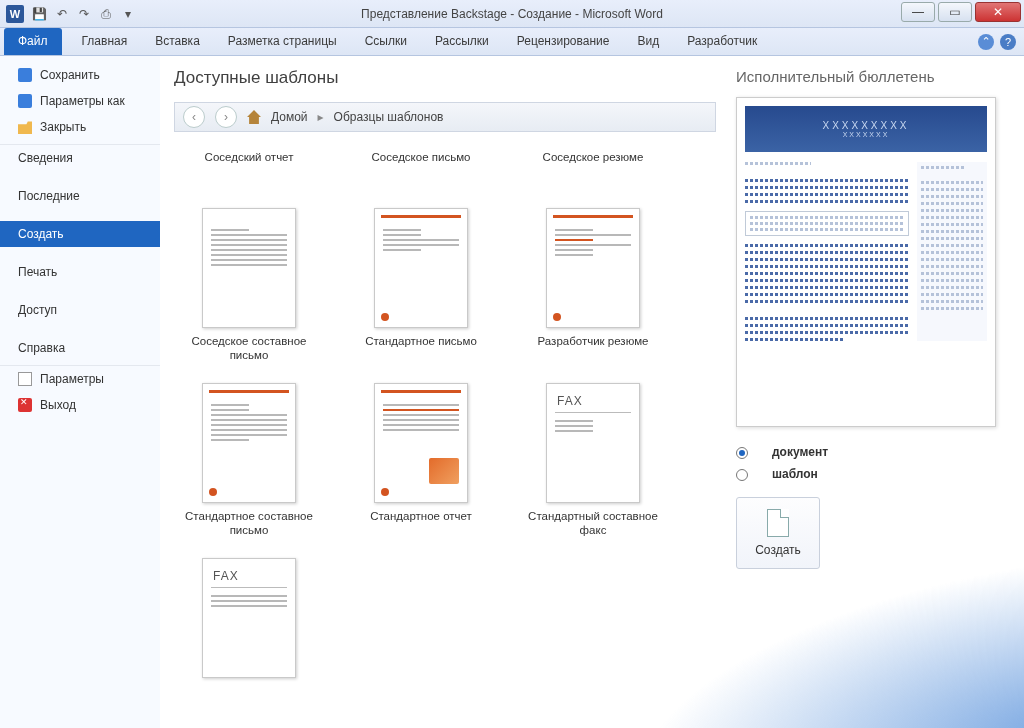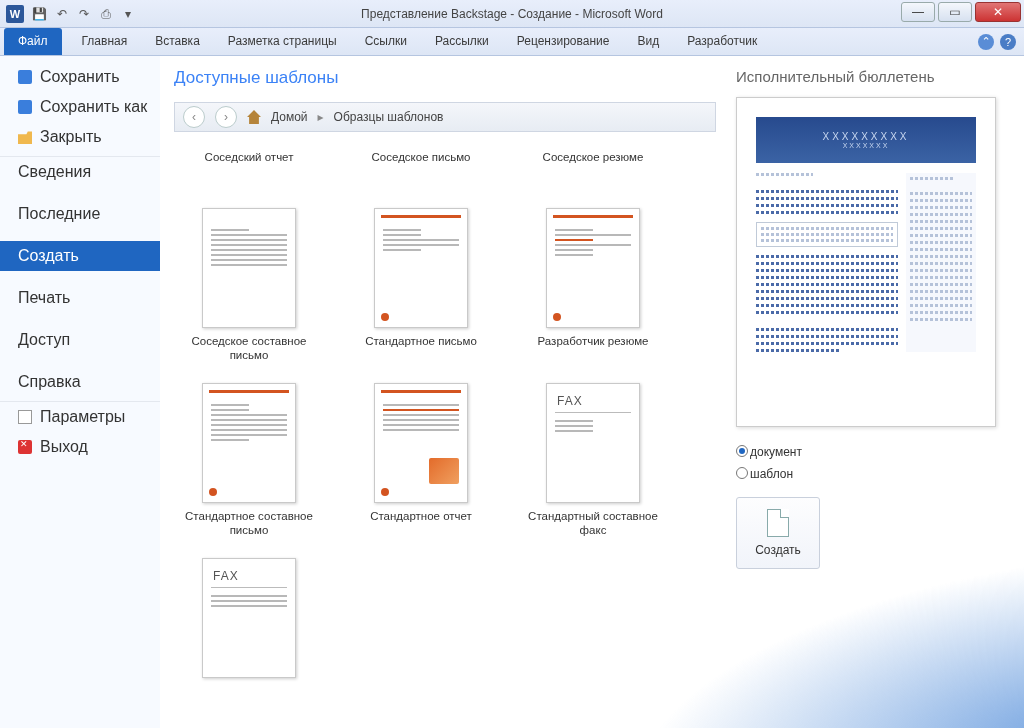--- a/index.html
+++ b/index.html
@@ -26,37 +26,37 @@
 .ribbon-help .hicon { width:16px; height:16px; border-radius:50%; display:flex; align-items:center; justify-content:center; font-size:11px; color:#fff;}
 .hicon.caret { background:#5a8dd6;}
 .hicon.q { background:#4a7dc6;}
 
 
 .main { display: flex; height: calc(728px - 56px); }
 
 
 .sidebar { width: 160px; background: #fff; border-right: 0; padding-top: 6px; position: relative; background: linear-gradient(90deg,#f7faff,#f7faff);}
 .sidebar ul { list-style: none; }
-.sidebar li { padding: 6px 8px 6px 18px; font-size: 16px; color: #333; display: flex; align-items: center; gap: 8px; cursor: pointer; position: relative; }
+.sidebar li { padding: 6px 8px 6px 18px; font-size: 12px; color: #333; display: flex; align-items: center; gap: 8px; cursor: pointer; position: relative; }
 .sidebar li.no-icon { padding-left: 18px; }
 .sidebar li .icn { width: 14px; height: 14px; display:inline-block; }
 .sidebar li.selected { background: #1f66c1; color: #fff; }
 .sidebar li.selected::after { content:""; position:absolute; right:-8px; top:50%; transform:translateY(-50%); border:8px solid transparent; border-left-color:#1f66c1;}
 .sidebar li.sep { border-top: 1px solid #e4e8ef; margin-top:4px; }
 .icn-save{background:#3a7edc;border-radius:2px;}
 .icn-saveas{background:#3a7edc;border-radius:2px;}
 .icn-open{background:#f0b84e;clip-path:polygon(0 30%,60% 30%,70% 10%,100% 10%,100% 100%,0 100%);}
 .icn-close{background:#f0b84e;clip-path:polygon(0 30%,60% 30%,70% 10%,100% 10%,100% 100%,0 100%);}
 .icn-params{background:#fff;border:1px solid #999;}
 .icn-exit{background:#d33;border-radius:2px;position:relative;}
 .icn-exit::after{content:"✕";color:#fff;font-size:9px;position:absolute;left:2px;top:-1px;}
 
 
 .center { flex: 1; padding: 12px 8px 0 14px; display: flex; flex-direction: column; min-width: 0; }
-.center-title { font-size: 17px; color: #3b82f6; margin-bottom: 14px; }
+.center-title { font-size: 17px; color: #404040; margin-bottom: 14px; }
 
 
 .crumb { height: 30px; background: linear-gradient(#f4f6fa,#e7ecf3); border: 1px solid #cfd6e2; display: flex; align-items: center; gap: 10px; padding: 0 8px; font-size: 12px; color: #444; }
 .navcirc { width:22px; height:22px; border-radius:50%; border:1px solid #bcc; background:#fff; display:flex; align-items:center; justify-content:center; color:#888; font-size:12px; cursor:pointer;}
 .crumb .sep { color:#888; }
 .crumb .home-icn { width:14px; height:14px; background:#b5843a; clip-path: polygon(50% 0,100% 50%,85% 50%,85% 100%,15% 100%,15% 50%,0 50%);}
 
 
 .grid-wrap { flex:1; overflow-y: scroll; margin-top: 12px; padding-right: 4px; }
 .grid-wrap::-webkit-scrollbar { width: 17px; }
@@ -73,32 +73,32 @@
 .lines span{height:2px;background:#b8b8b8;}
 .lines span.short{width:50%;}
 .dot{position:absolute;left:6px;bottom:6px;width:8px;height:8px;border-radius:50%;background:#d35420;}
 .fax-text{position:absolute;top:10px;left:10px;font-size:12px;font-weight:300;letter-spacing:1px;color:#555;}
 .fax-rule{position:absolute;top:28px;left:8px;right:8px;height:1px;background:#bbb;}
 .img-box{position:absolute;right:8px;bottom:18px;width:30px;height:26px;background:linear-gradient(135deg,#e36b2a,#f0a060);border-radius:2px;}
 
 
 .rightp { width: 300px; padding: 12px 16px 0 12px; border-left: 0; position:relative; }
 .rightp-title { font-size: 15px; color:#666; margin-bottom: 12px; }
-.preview-box { width: 260px; height: 330px; border:1px solid #ccc; background:#fff; padding:19px; box-shadow: 1px 1px 4px rgba(0,0,0,.15);}
+.preview-box { width: 260px; height: 330px; border:1px solid #ccc; background:#fff; padding:8px; box-shadow: 1px 1px 4px rgba(0,0,0,.15);}
 .preview-inner { width:100%; height:100%; position:relative; }
 .pv-band{height:46px;background:linear-gradient(#274a8e,#3b63a5);display:flex;flex-direction:column;align-items:center;justify-content:center;color:#c7d7f0;letter-spacing:3px;font-size:10px;}
 .pv-cols{display:flex;gap:8px;margin-top:10px;}
 .pv-col{flex:1;display:flex;flex-direction:column;gap:4px;}
 .pv-col.side{flex:0 0 70px;background:#f6f8fd;padding:4px;}
 .pv-line{height:3px;background: repeating-linear-gradient(90deg,#4a6aa8 0 3px,transparent 3px 5px);}
 .pv-line.lt{background: repeating-linear-gradient(90deg,#b5c2d9 0 3px,transparent 3px 5px);}
 .pv-box{border:1px solid #c0cad8;padding:4px;display:flex;flex-direction:column;gap:3px;margin:4px 0;}
 
 .radio-group { margin-top: 18px; display:flex; flex-direction:column; gap:8px; font-size:12px;}
-.radio-row{display:flex; align-items:flex-start; gap:2px; cursor:pointer;}
+.radio-row{display:flex; align-items:flex-end; gap:24px; cursor:pointer;font-weight:bold;}
 .radio{width:12px;height:12px;border-radius:50%;border:1px solid #777;display:flex;align-items:center;justify-content:center;}
 .radio.sel::after{content:"";width:6px;height:6px;border-radius:50%;background:#1f66c1;}
 
 .create-btn { margin-top:16px; width:84px; height:72px; border:1px solid #c9d0dc; background:linear-gradient(#fdfdfe,#f1f4fa); border-radius:3px; display:flex; flex-direction:column; align-items:center; justify-content:center; gap:6px; cursor:pointer;}
 .create-btn .doc-icn{width:22px;height:28px;border:1px solid #8aa;background:#fff;position:relative;}
 .create-btn .doc-icn::after{content:"";position:absolute;right:-1px;top:-1px;width:8px;height:8px;background:#fff;border-left:1px solid #8aa;border-bottom:1px solid #8aa;}
 .create-btn span{font-size:12px;color:#333;}
 
 
 .swoosh{position:fixed; bottom:-40px; right:-40px; width:520px; height:200px; background: radial-gradient(ellipse at bottom right, rgba(59,126,212,.7), rgba(59,126,212,0) 60%); transform: rotate(-8deg); pointer-events:none;}
@@ -143,21 +143,21 @@
 <div class="main">
 
   <div class="sidebar">
     <ul>
       <li>
           <span class="icn icn-save"></span>
           <span>Сохранить</span>
         </li>
       <li>
           <span class="icn icn-saveas"></span>
-          <span>Сохранить как</span>
+          <span>Параметры как</span>
         </li>
       <li>
           <span class="icn icn-close"></span>
           <span>Закрыть</span>
         </li>
       <li class="no-icon sep">
           <span>Сведения</span>
         </li>
       <li class="no-icon" style="margin-top:12px">
           <span>Последние</span>

